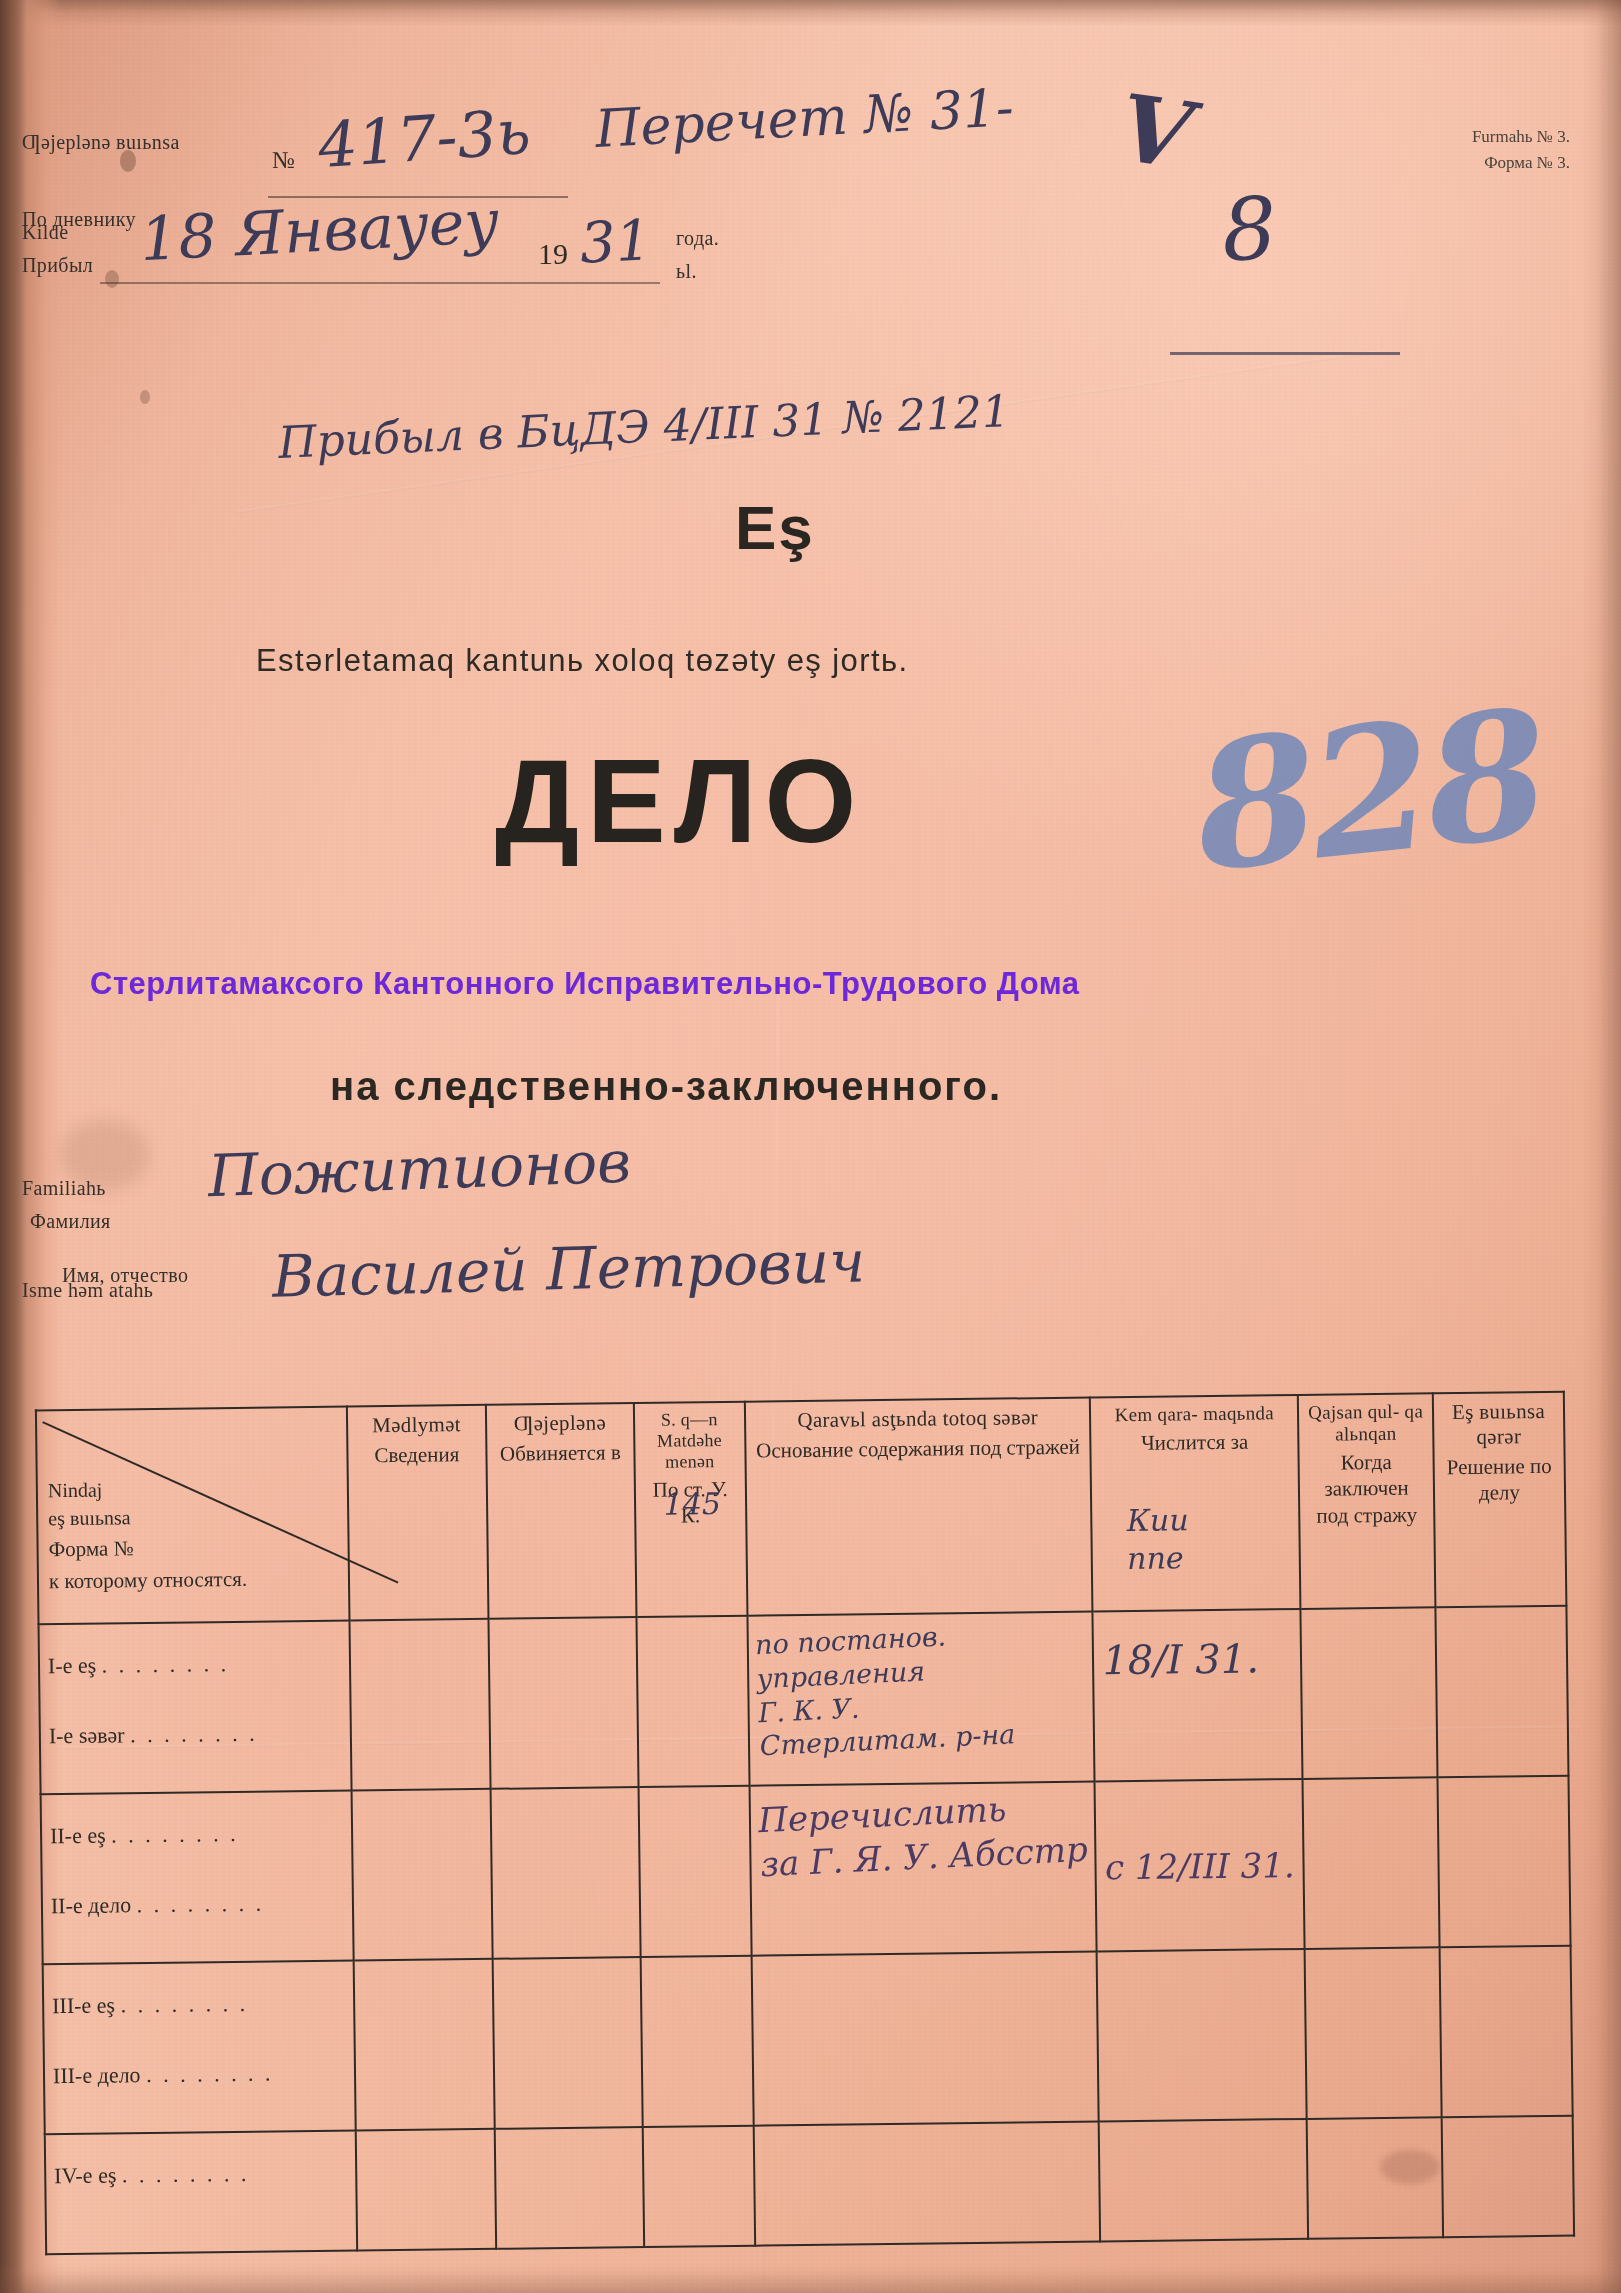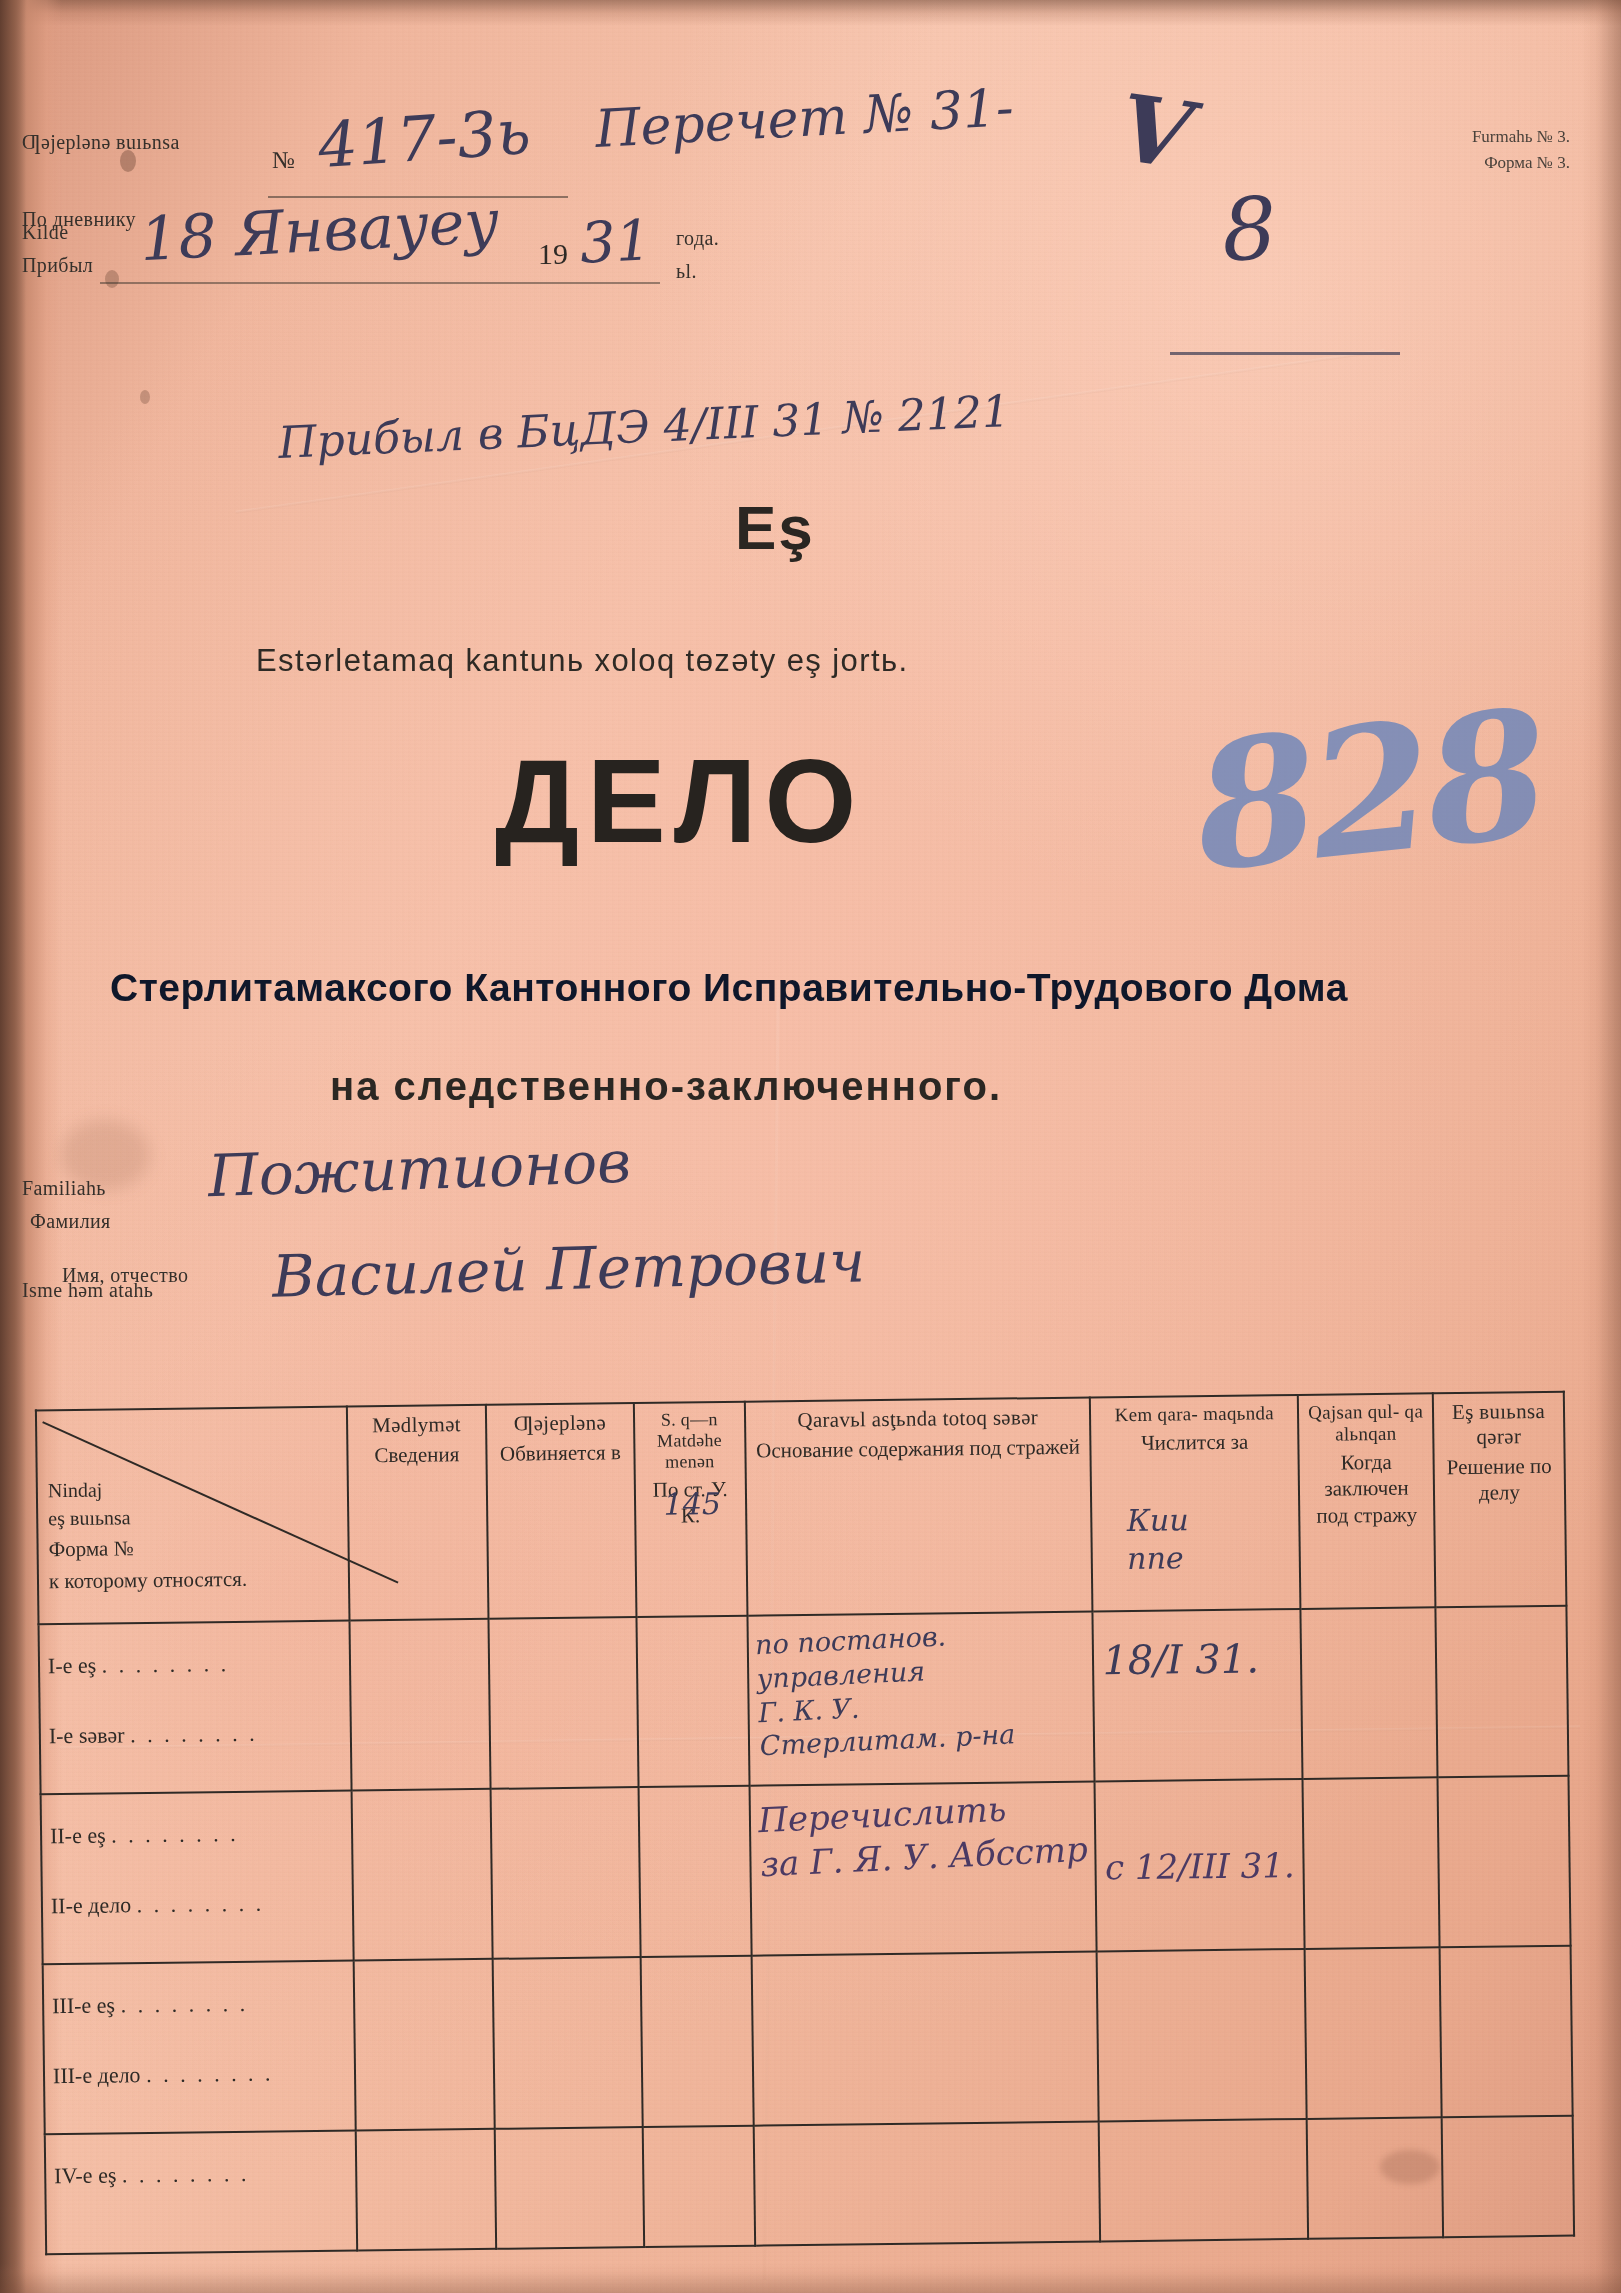--- a/index.html
+++ b/index.html
@@ -111,25 +111,24 @@
     letter-spacing: 1.4px;
     color: #2e2a25;
   }
   .delo {
     font-size: 118px;
     font-weight: bold;
     letter-spacing: 8px;
     color: #27231f;
   }
   .org-line {
-    font-size: 39px;
+    font-size: 31px;
     font-weight: bold;
     letter-spacing: 0.5px;
-    color: #0f172a;
-    margin-left: 20px;
+    color: #6d28d9;
   }
   .sub-line {
     font-size: 40px;
     font-weight: bold;
     letter-spacing: 2px;
     color: #2b2723;
   }
 
   
   .hw {

